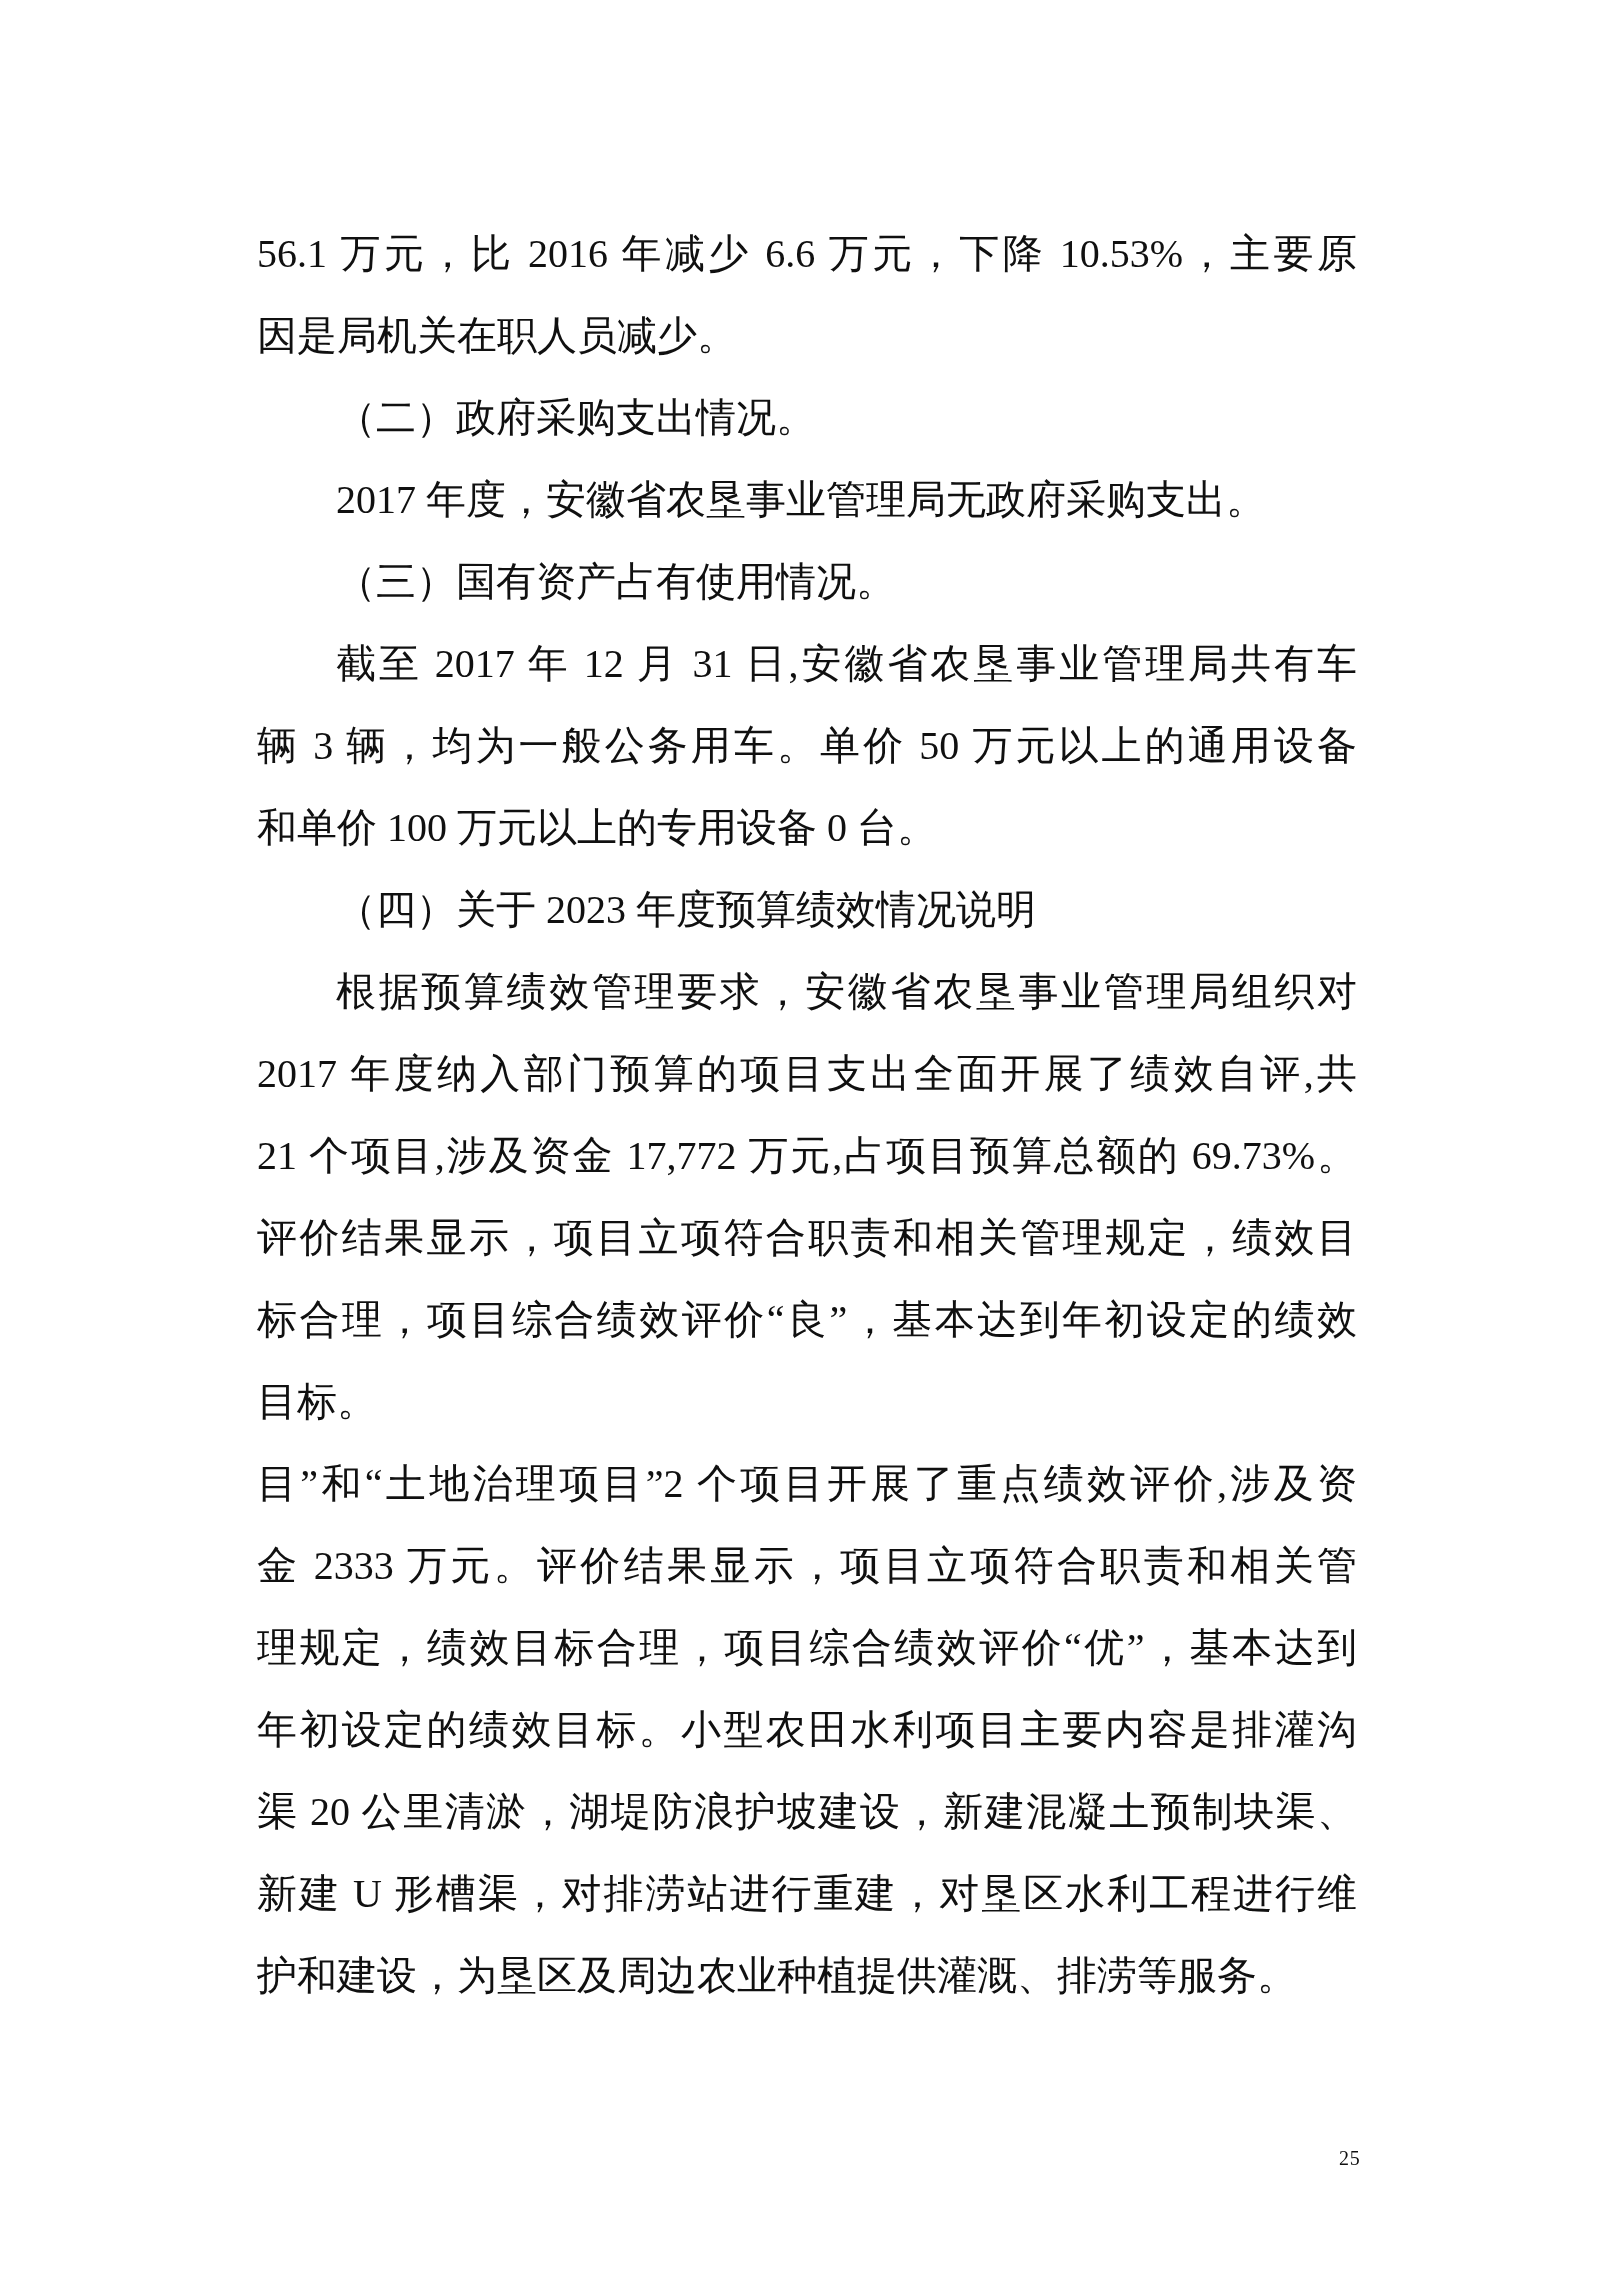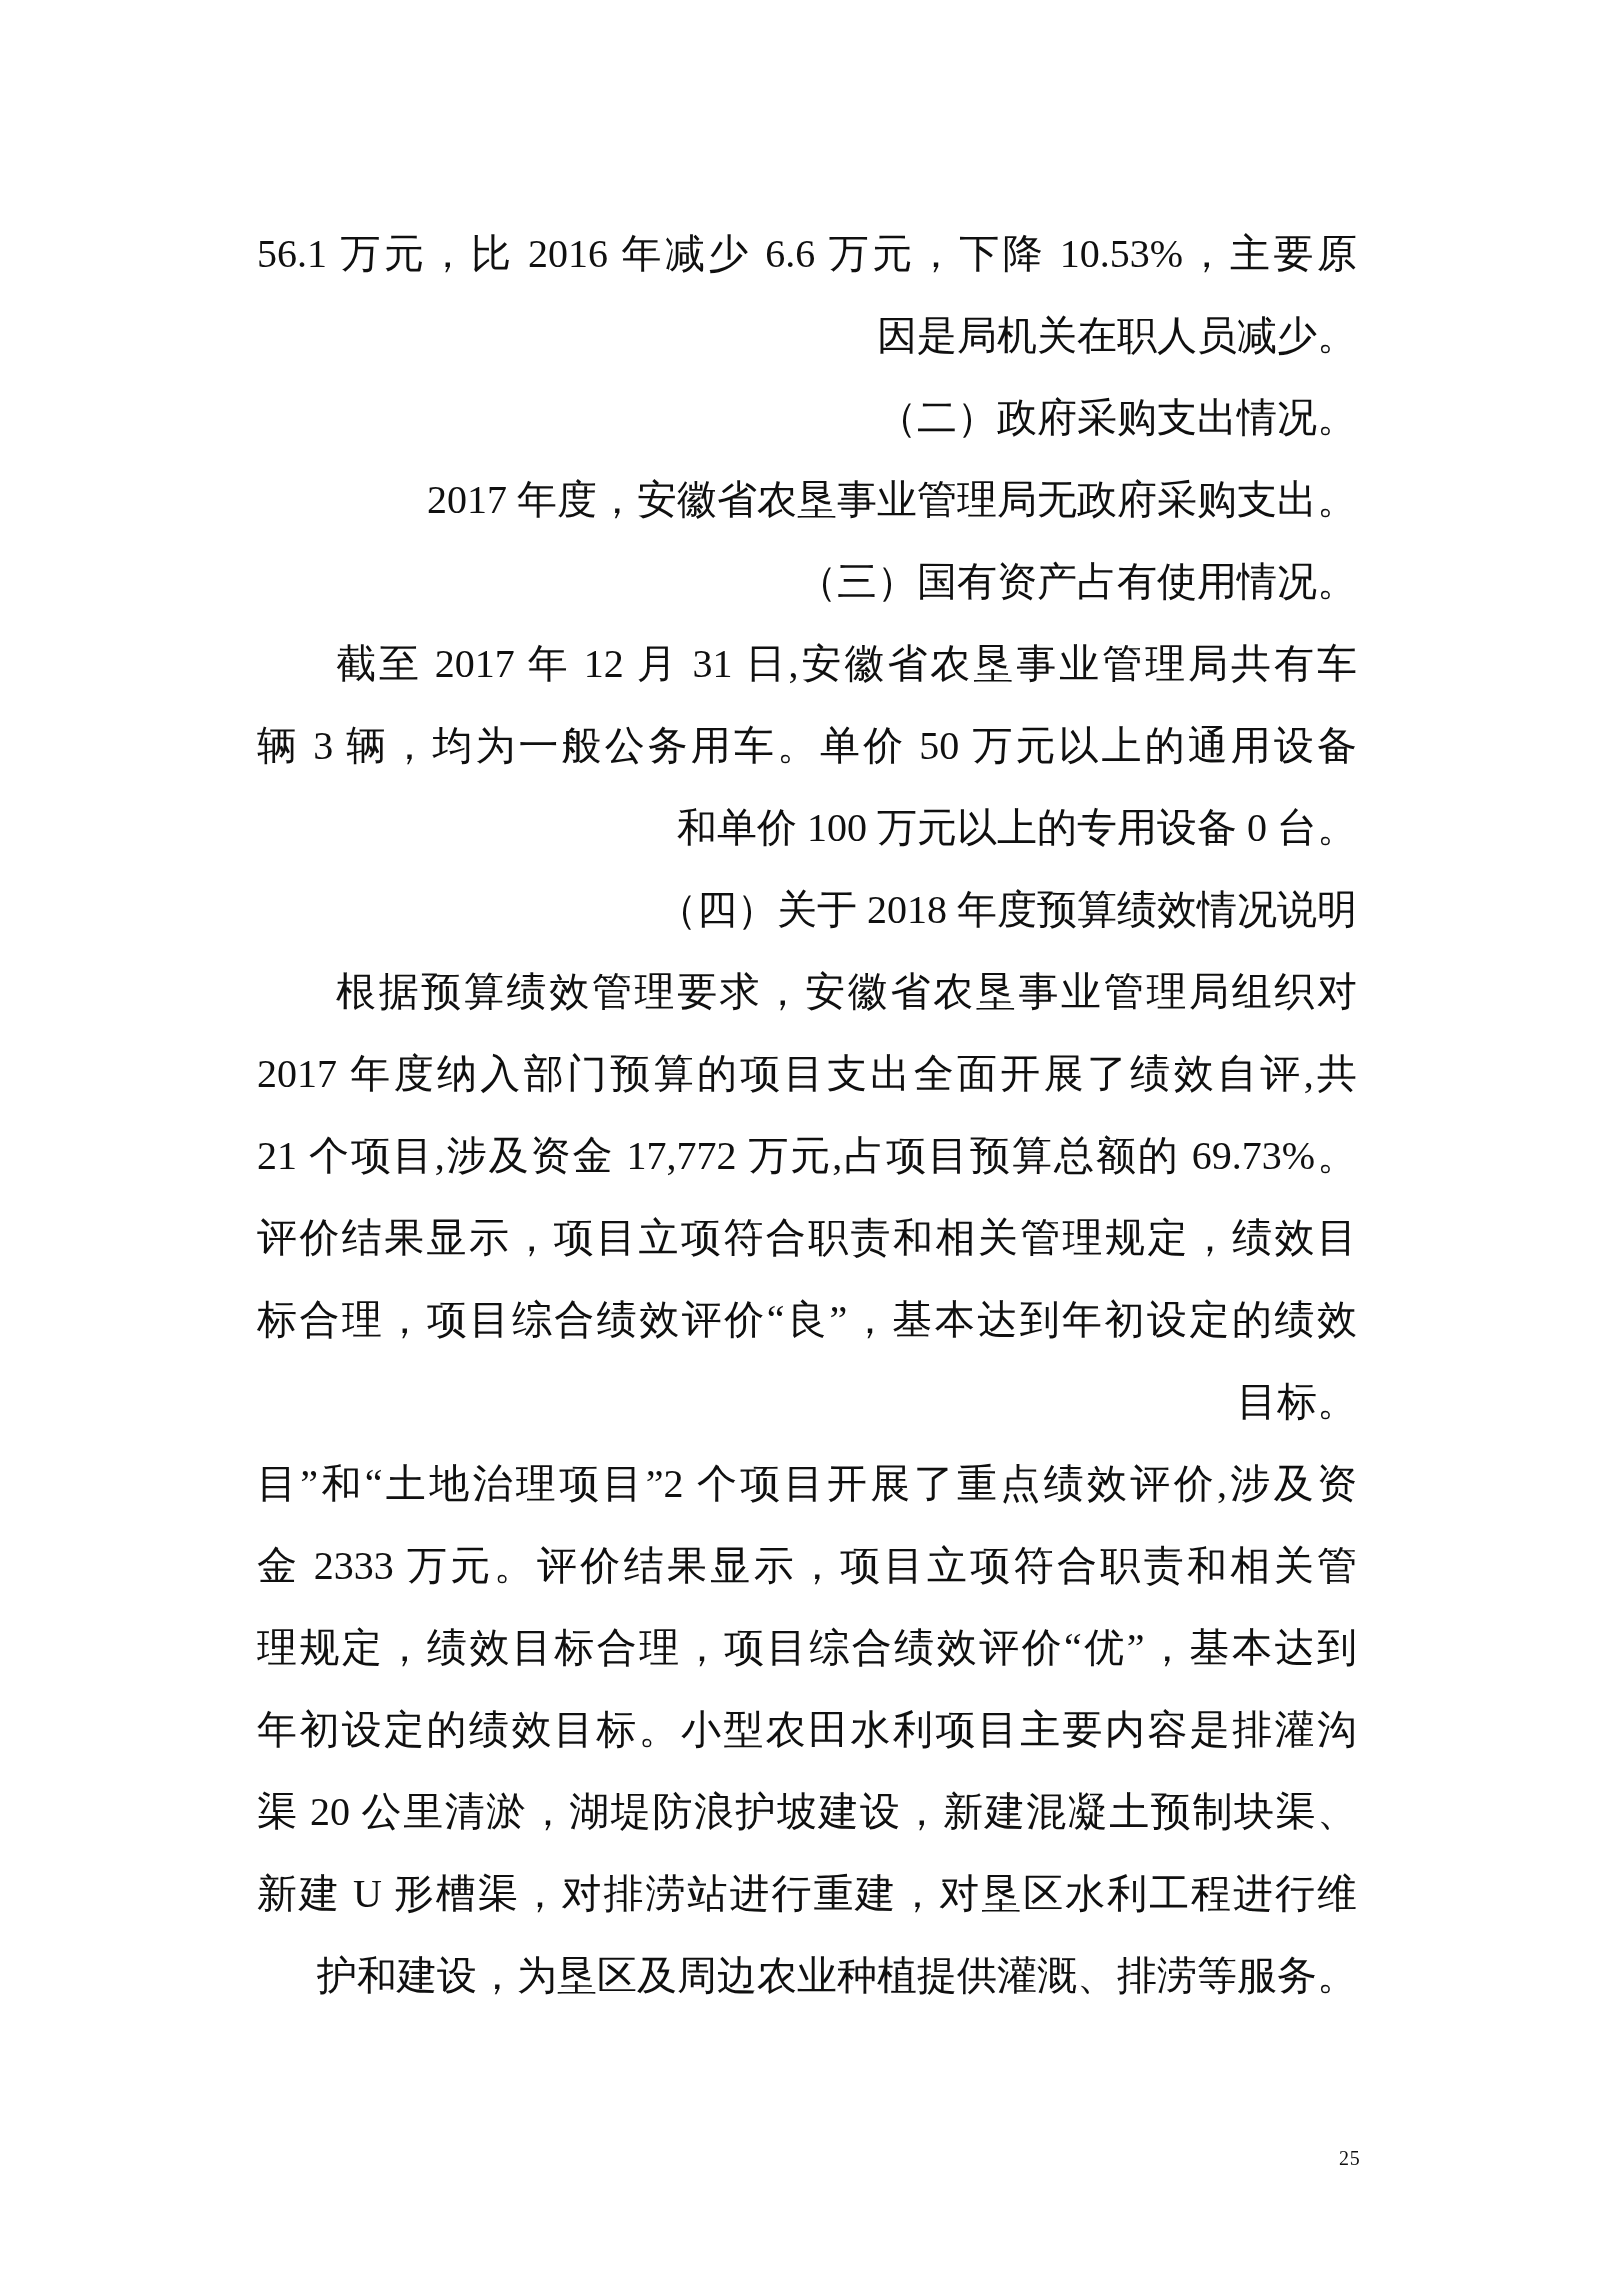--- a/index.html
+++ b/index.html
@@ -20,21 +20,21 @@
   .textblock {
     position: absolute;
     left: 257px;
     top: 213px;
     width: 1100px;
     font-size: 40px;
   }
   .line {
     height: 82px;
     line-height: 82px;
-    text-align: right;
+    text-align: left;
     overflow: visible;
   }
   
   .line.j {
     text-align: justify;
     text-align-last: justify;
     text-justify: inter-character;
   }
   
   .line.ind {
@@ -63,21 +63,21 @@
 <div class="page">
   <div class="textblock">
     <div class="line j">56.1 万元，比 2016 年减少 6.6 万元，下降 10.53%，主要原</div>
     <div class="line">因是局机关在职人员减少。</div>
     <div class="line ind b">（二）政府采购支出情况。</div>
     <div class="line ind">2017 年度，安徽省农垦事业管理局无政府采购支出。</div>
     <div class="line ind b">（三）国有资产占有使用情况。</div>
     <div class="line ind j">截至 2017 年 12 月 31 日,安徽省农垦事业管理局共有车</div>
     <div class="line j">辆 3 辆，均为一般公务用车。单价 50 万元以上的通用设备</div>
     <div class="line">和单价 100 万元以上的专用设备 0 台。</div>
-    <div class="line ind b">（四）关于 2018 年度预算绩效情况说明</div>
+    <div class="line ind b">（四）关于 2023 年度预算绩效情况说明</div>
     <div class="line ind j">根据预算绩效管理要求，安徽省农垦事业管理局组织对</div>
     <div class="line j">2017 年度纳入部门预算的项目支出全面开展了绩效自评,共</div>
     <div class="line j">21 个项目,涉及资金 17,772 万元,占项目预算总额的 69.73%。</div>
     <div class="line j">评价结果显示，项目立项符合职责和相关管理规定，绩效目</div>
     <div class="line j">标合理，项目综合绩效评价“良”，基本达到年初设定的绩效</div>
     <div class="line">目标。</div>
     <div class="line j">目”和“土地治理项目”2 个项目开展了重点绩效评价,涉及资</div>
     <div class="line j">金 2333 万元。评价结果显示，项目立项符合职责和相关管</div>
     <div class="line j">理规定，绩效目标合理，项目综合绩效评价“优”，基本达到</div>
     <div class="line j">年初设定的绩效目标。小型农田水利项目主要内容是排灌沟</div>

